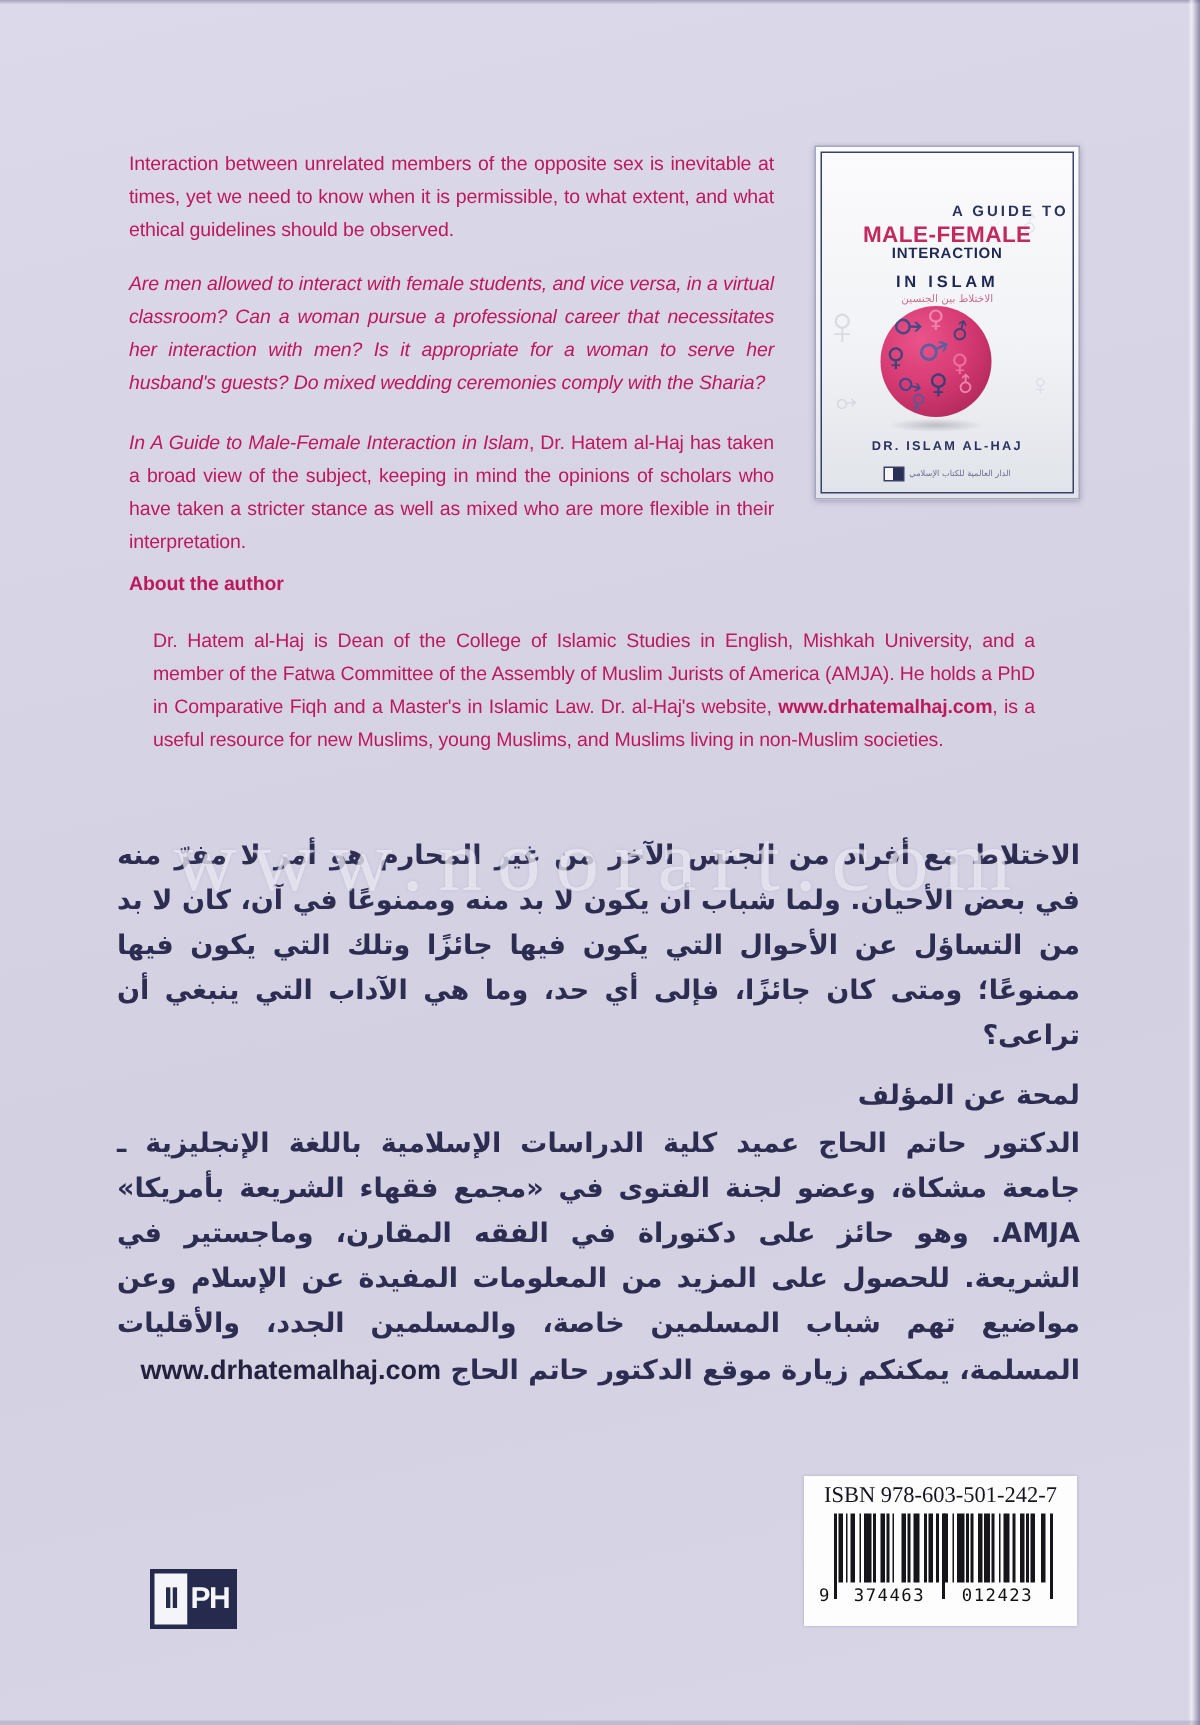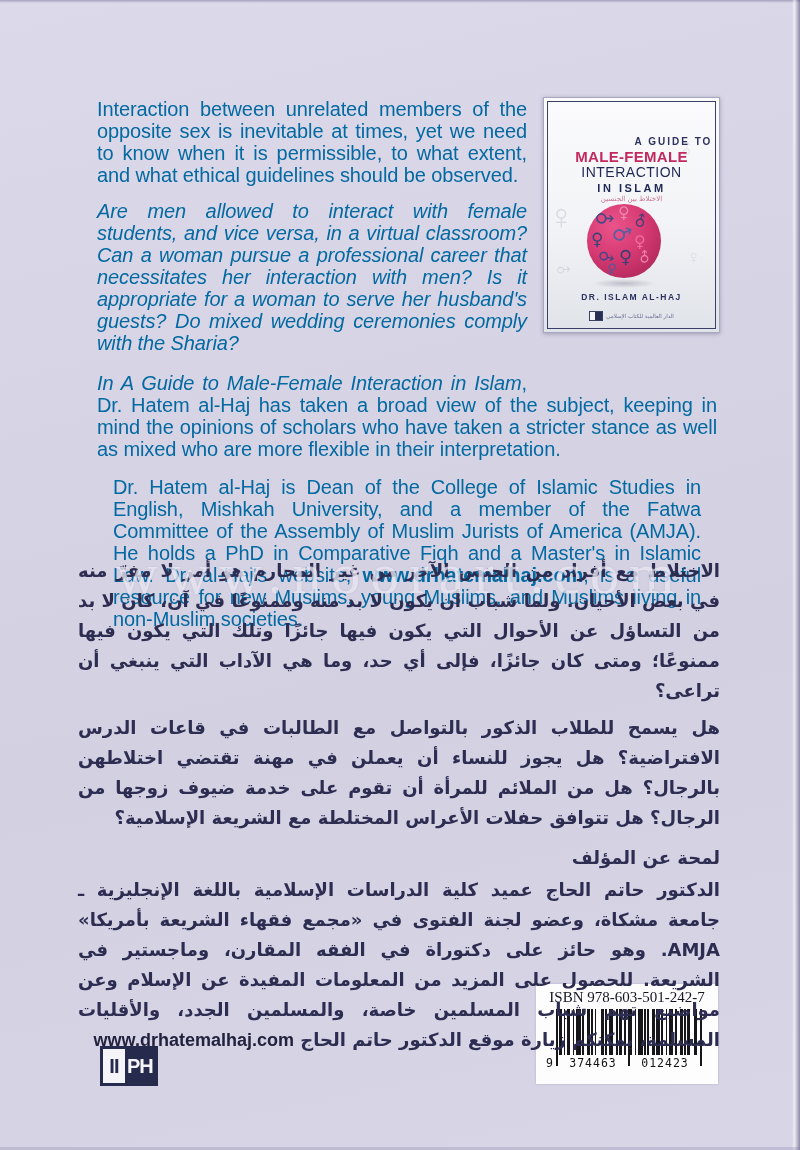--- a/index.html
+++ b/index.html
@@ -8,22 +8,22 @@
     font-family:"Liberation Sans", sans-serif;
     background:linear-gradient(168deg,#dcd9ea 0%,#d7d4e6 30%,#d3d0e2 60%,#d8d5e7 100%);
   }
   .edge-top{position:absolute;top:0;left:0;right:0;height:3px;
     background:linear-gradient(180deg,rgba(110,105,140,.5),rgba(110,105,140,0));}
   .edge-right{position:absolute;right:0;top:0;bottom:0;width:8px;
     background:linear-gradient(90deg,rgba(255,255,255,0),rgba(255,255,255,.55) 30%,rgba(100,92,130,.4) 80%,rgba(80,74,108,.55));}
   .edge-bottom{position:absolute;bottom:0;left:0;right:0;height:3px;background:rgba(120,115,150,.25);}
 
   
-  .english{position:absolute;left:97px;top:98px;width:620px;color:#0369a1;
-    font-size:20px;line-height:22px;text-align:justify;letter-spacing:-0.1px;}
+  .english{position:absolute;left:86px;top:98px;width:620px;color:#be185d;
+    font-size:13px;line-height:22px;text-align:justify;letter-spacing:-0.1px;}
   .english::before{content:"";float:right;width:190px;height:280px;}
   .english p{margin:0 0 14px 0;}
   .english .p-questions{font-style:italic;margin-bottom:18px;}
   .english .p-summary{margin-bottom:6px;}
   .italic{font-style:italic;}
   .about-h{font-weight:bold;margin:0;}
   .english .bio{margin:16px;}
   .english b{font-weight:bold;}
 
   
@@ -32,21 +32,21 @@
     border:1px solid #a6a9bd;box-shadow:0 1px 4px rgba(60,55,90,.35);}
   .cover-frame{position:absolute;left:3px;top:3px;right:3px;bottom:3px;border:1.5px solid #3a4168;}
   .cover .faint{position:absolute;color:rgba(180,184,202,.42);pointer-events:none;}
   .cover .f1{left:4px;top:98px;font-size:36px;}
   .cover .f2{left:10px;top:158px;font-size:24px;transform:rotate(40deg);}
   .cover .f3{left:142px;top:148px;font-size:20px;color:rgba(180,184,202,.3);}
   .cover .f4{left:133px;top:36px;font-size:26px;transform:rotate(-35deg);color:rgba(180,184,202,.3);}
   .c-line{position:absolute;left:0;width:100%;text-align:center;}
   .c-t1{top:38px;font-size:10px;font-weight:bold;letter-spacing:2px;color:#2b3260;margin-left:42px;}
   .c-t2{top:50px;font-size:15px;font-weight:800;letter-spacing:.3px;color:#c22a5e;}
-  .c-t3{top:66px;font-size:14px;font-weight:400;letter-spacing:.5px;color:#1f2854;}
+  .c-t3{top:66px;font-size:10px;font-weight:700;letter-spacing:.5px;color:#1f2854;}
   .c-t4{top:84px;font-size:11px;font-weight:bold;letter-spacing:2.5px;color:#1f2854;}
   .c-ar{top:97px;font-size:7px;color:#c9708f;font-family:"DejaVu Sans",sans-serif;}
   .sphere{position:absolute;left:43px;top:106px;width:74px;height:74px;border-radius:50%;
     background:radial-gradient(circle at 36% 30%,#ea548a 0%,#d63a72 45%,#b42a5d 80%,#9c2350 100%);
     overflow:hidden;}
   .sphere span{position:absolute;line-height:1;font-family:"DejaVu Sans",sans-serif;}
   .sp1{left:8px;top:5px;font-size:19px;color:#454a85;transform:rotate(45deg);}
   .sp2{left:31px;top:1px;font-size:16px;color:#ee86ac;}
   .sp3{left:47px;top:10px;font-size:15px;color:#3d4378;transform:rotate(-30deg);}
   .sp4{left:4px;top:27px;font-size:17px;color:#3d4378;}
@@ -106,20 +106,21 @@
 <body>
 
 <div class="edge-top"></div>
 <div class="edge-right"></div>
 <div class="edge-bottom"></div>
 
 <div class="english">
   <p><span>Interaction between unrelated members of the opposite sex is inevitable at times, yet we need to know when it is permissible, to what extent, and what ethical guidelines should be observed.</span></p>
   <p class="p-questions"><span>Are men allowed to interact with female students, and vice versa, in a virtual classroom? Can a woman pursue a professional career that necessitates her interaction with men? Is it appropriate for a woman to serve her husband's guests? Do mixed wedding ceremonies comply with the Sharia?</span></p>
   <p class="p-summary"><span class="italic">In A Guide to Male-Female Interaction in Islam</span><span>, Dr. Hatem al-Haj has taken a broad view of the subject, keeping in mind the opinions of scholars who have taken a stricter stance as well as mixed who are more flexible in their interpretation.</span></p>
+  <div class="about-h">About the author</div>
   <p class="bio"><span>Dr. Hatem al-Haj is Dean of the College of Islamic Studies in English, Mishkah University, and a member of the Fatwa Committee of the Assembly of Muslim Jurists of America (AMJA). He holds a PhD in Comparative Fiqh and a Master's in Islamic Law. Dr. al-Haj's website, </span><b>www.drhatemalhaj.com</b><span>, is a useful resource for new Muslims, young Muslims, and Muslims living in non-Muslim societies.</span></p>
 </div>
 
 <div class="cover">
   <div class="cover-frame"></div>
   <span class="faint f1">♀</span>
   <span class="faint f2">♂</span>
   <span class="faint f3">♀</span>
   <span class="faint f4">♂</span>
   <div class="c-line c-t1">A GUIDE TO</div>
@@ -142,21 +143,20 @@
   <div class="sphere-shadow"></div>
   <div class="c-line c-author">DR. ISLAM AL-HAJ</div>
   <div class="c-line c-pub">
     <span class="mini-logo"></span>
     <span class="c-pub-ar">الدار العالمية للكتاب الإسلامي</span>
   </div>
 </div>
 
 <div class="arabic">
   <p>الاختلاط مع أفراد من الجنس الآخر من غير المحارم هو أمر لا مفرّ منه في بعض الأحيان. ولما شباب أن يكون لا بد منه وممنوعًا في آن، كان لا بد من التساؤل عن الأحوال التي يكون فيها جائزًا وتلك التي يكون فيها ممنوعًا؛ ومتى كان جائزًا، فإلى أي حد، وما هي الآداب التي ينبغي أن تراعى؟</p>
-  <p>هل يسمح للطلاب الذكور بالتواصل مع الطالبات في قاعات الدرس الافتراضية؟ هل يجوز للنساء أن يعملن في مهنة تقتضي اختلاطهن بالرجال؟ هل من الملائم للمرأة أن تقوم على خدمة ضيوف زوجها من الرجال؟ هل تتوافق حفلات الأعراس المختلطة مع الشريعة الإسلامية؟</p>
   <div class="ar-h">لمحة عن المؤلف</div>
   <p><span>الدكتور حاتم الحاج عميد كلية الدراسات الإسلامية باللغة الإنجليزية ـ جامعة مشكاة، وعضو لجنة الفتوى في «مجمع فقهاء الشريعة بأمريكا» AMJA. وهو حائز على دكتوراة في الفقه المقارن، وماجستير في الشريعة. للحصول على المزيد من المعلومات المفيدة عن الإسلام وعن مواضيع تهم شباب المسلمين خاصة، والمسلمين الجدد، والأقليات المسلمة، يمكنكم زيارة موقع الدكتور حاتم الحاج</span> <b class="ltr">www.drhatemalhaj.com</b></p>
 </div>
 
 <div class="watermark">www.noorart.com</div>
 
 <div class="isbn-box">
   <div class="isbn-label">ISBN 978-603-501-242-7</div>
   <div class="barcode">
     <div class="bars" id="bars">

